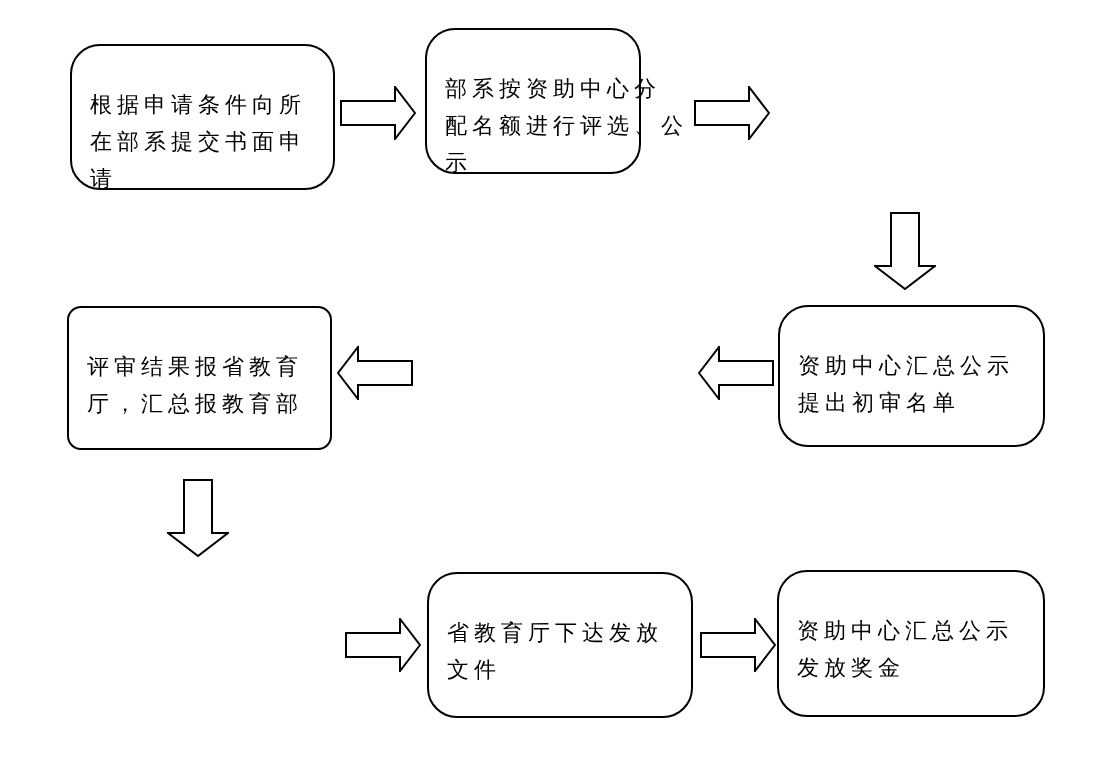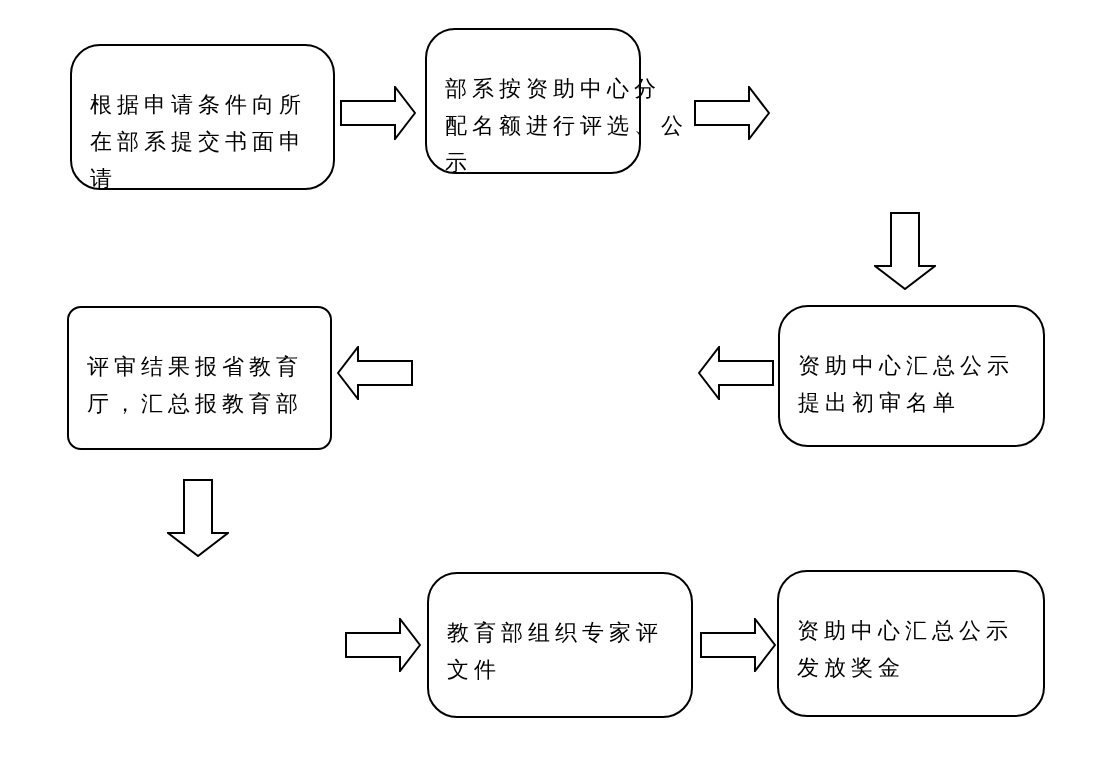--- a/index.html
+++ b/index.html
@@ -130,21 +130,21 @@
   </div>
 
 
   <div class="arrow pos-a7">
     <svg width="76" height="54" viewBox="0 0 76 54">
       <path d="M1 15 H55 V1 L75 27 L55 53 V39 H1 Z" fill="#ffffff" stroke="#000000" stroke-width="2" stroke-linejoin="miter"></path>
     </svg>
   </div>
 
   <div class="node pos-b8">
-    <div class="node-text">教育部组织专家评
+    <div class="node-text">省教育厅下达发放
 文件</div>
   </div>
 
   <div class="arrow pos-a8">
     <svg width="76" height="54" viewBox="0 0 76 54">
       <path d="M1 15 H55 V1 L75 27 L55 53 V39 H1 Z" fill="#ffffff" stroke="#000000" stroke-width="2" stroke-linejoin="miter"></path>
     </svg>
   </div>
 
   <div class="node pos-b9">

